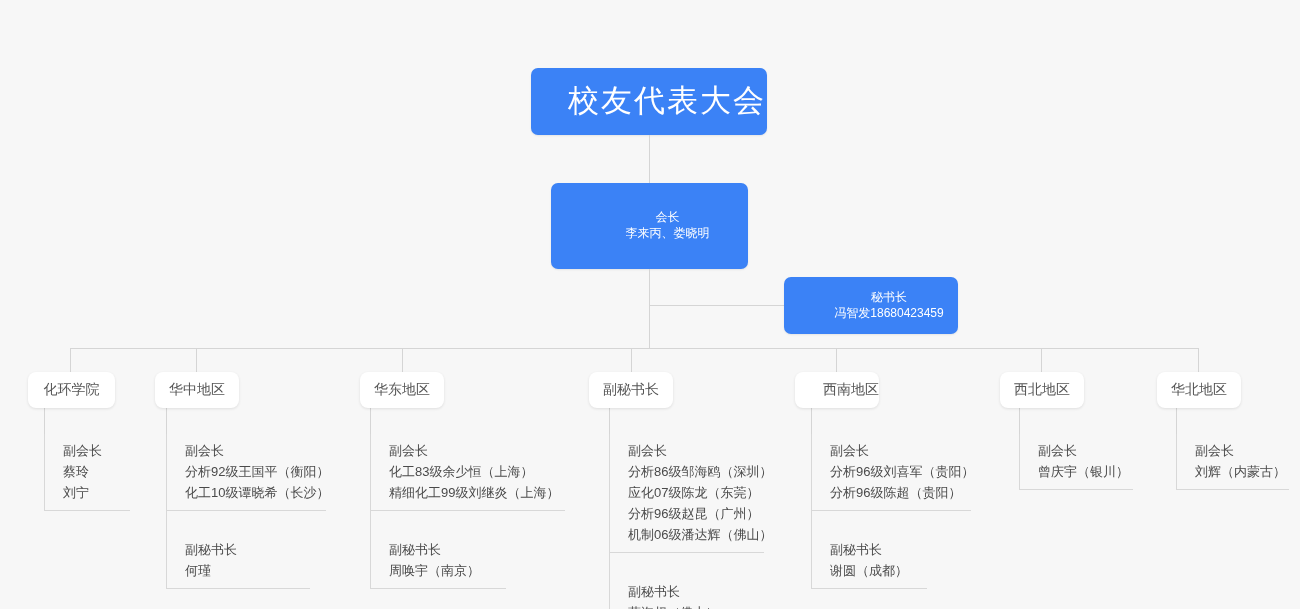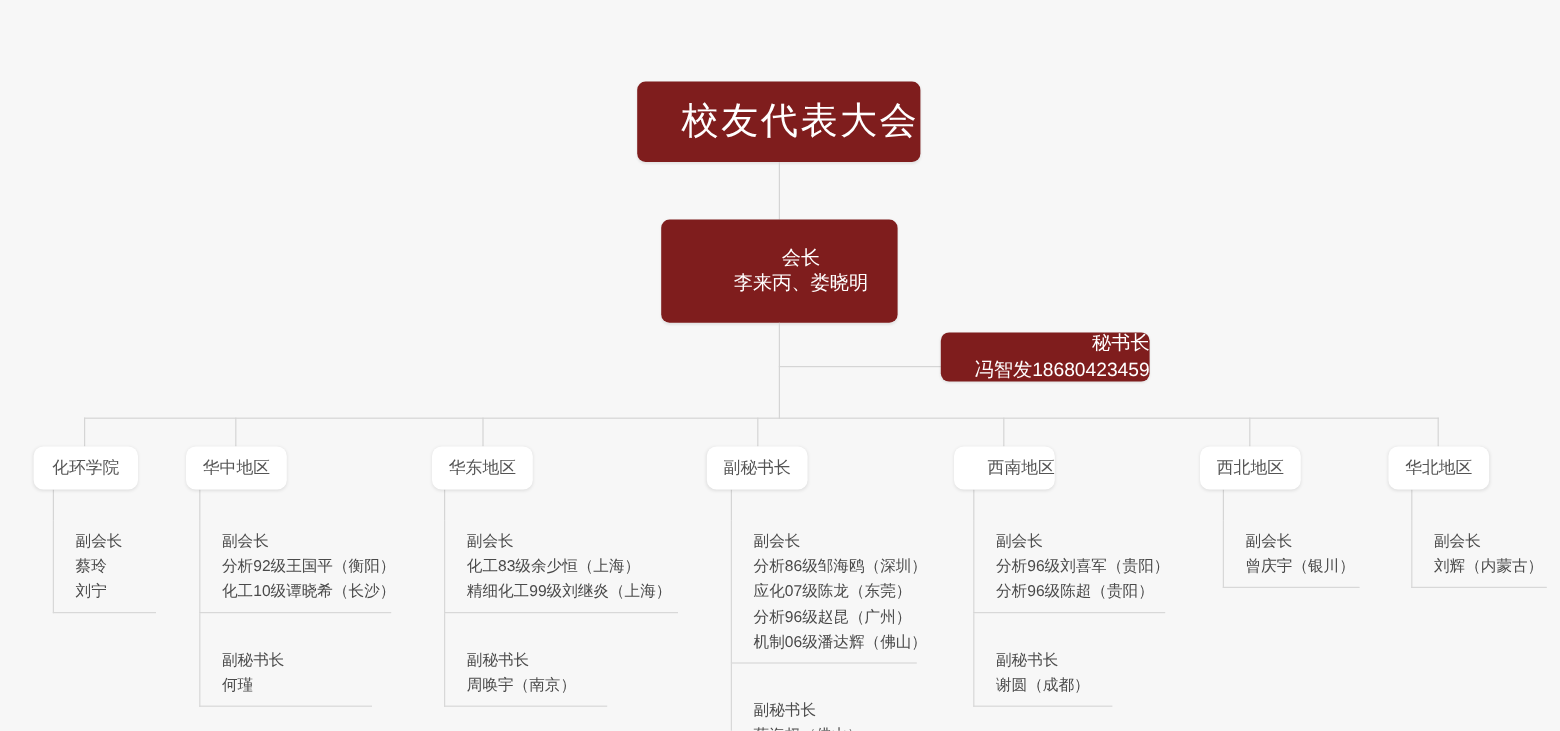--- a/index.html
+++ b/index.html
@@ -18,39 +18,39 @@
     position: relative;
     width: 1300px;
     height: 609px;
   }
 
   
   .abs { position: absolute; box-sizing: border-box; }
 
   
   .node-green {
-    background: #7f1d1d;
+    background: #3b82f6;
     color: #ffffff;
     border-radius: 7px;
     display: flex;
     flex-direction: column;
     align-items: center;
     justify-content: center;
     text-align: center;
     box-shadow: 0 1px 2px rgba(0,0,0,0.08);
     line-height: 1.32;
     padding-left: 36px;
   }
   .node-title {
     font-size: 31px;
     letter-spacing: 2px;
     font-weight: 400;
   }
   .node-line {
-    font-size: 16px;
+    font-size: 12px;
     font-weight: 400;
     white-space: nowrap;
   }
 
   
   .region-box {
     background: #ffffff;
     border-radius: 8px;
     display: flex;
     align-items: center;
@@ -91,21 +91,21 @@
 
   <div class="abs node-green" style="left:551px; top:183px; width:197px; height:86px;">
     <div class="node-line">会长</div>
     <div class="node-line">李来丙、娄晓明</div>
   </div>
 
   <div class="abs ln-v" style="left:649px; top:269px; height:80px;"></div>
 
   <div class="abs ln-h" style="left:649px; top:305px; width:135px;"></div>
 
-  <div class="abs node-green" style="left:784px; top:277px; width:174px; height:41px;align-items:flex-end;">
+  <div class="abs node-green" style="left:784px; top:277px; width:174px; height:57px;">
     <div class="node-line">秘书长</div>
     <div class="node-line">冯智发18680423459</div>
   </div>
 
   <div class="abs ln-h" style="left:70px; top:348px; width:1129px;"></div>
 
   <div class="abs ln-v" style="left:70px;   top:348px; height:24px;"></div>
   <div class="abs ln-v" style="left:196px;  top:348px; height:24px;"></div>
   <div class="abs ln-v" style="left:402px;  top:348px; height:24px;"></div>
   <div class="abs ln-v" style="left:631px;  top:348px; height:24px;"></div>

